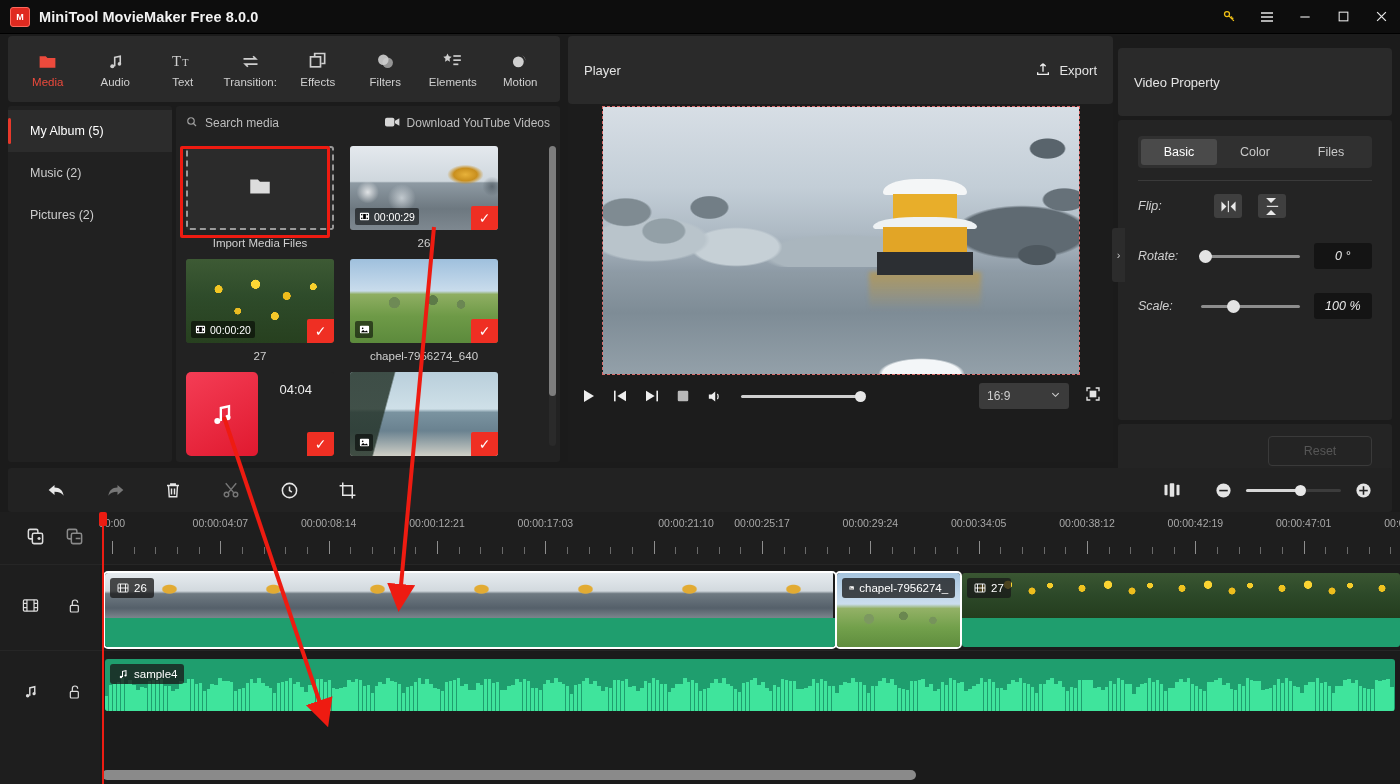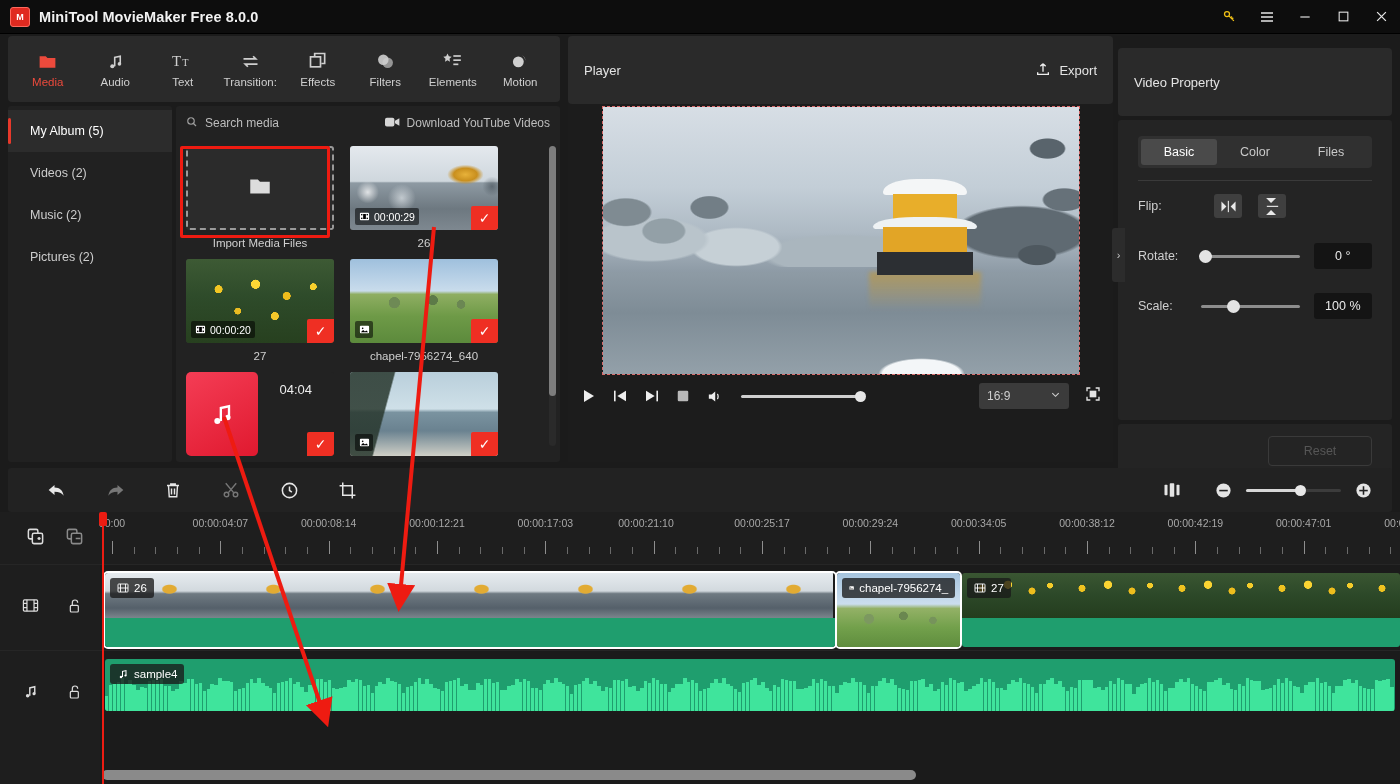--- a/index.html
+++ b/index.html
@@ -271,21 +271,21 @@
   }
   .seg {
     height: 32px; background: #303030; border-radius: 4px; display: flex; padding: 3px;
   }
   .seg div {
     flex: 1; display: flex; align-items: center; justify-content: center;
     font-size: 12.5px; color: #c9c9c9; border-radius: 3px;
   }
   .seg div.on { background: #4a4a4a; color: #fff; }
   .sep { height: 1px; background: #3a3a3a; margin: 12px 0 0; }
-  .prow { display: flex; align-items: center; height: 50px; }
+  .prow { display: flex; align-items: center; height: 50px; font-style: italic; }
   .plabel { width: 76px; font-size: 12.5px; color: #cfcfcf; }
   .flipbtn {
     width: 28px; height: 24px; background: #3f3f3f; border-radius: 3px;
     display: flex; align-items: center; justify-content: center; margin-right: 16px;
   }
   .pslide { width: 118px; height: 3px; background: #8d8d8d; border-radius: 2px; position: relative; }
   .pslide .knob { position: absolute; top: -5px; width: 13px; height: 13px; border-radius: 50%; background: #e3e3e3; }
   .pval {
     margin-left: 14px; width: 70px; height: 26px; background: #141414; border-radius: 3px;
     display: flex; align-items: center; justify-content: center; font-size: 12.5px; color: #eaeaea;
@@ -492,23 +492,20 @@
           <path d="M14.5 5.2c2.6 1.1 4.2 3.6 4 6.4-.4-2.6-2-4.9-4-6.4z" opacity=".8"></path>
         </svg>
     </span>
     <span>Motion</span>
   </div>
 </div>
 
 <div class="albumbar">
   <div class="album-item active">
     <span>My Album (5)</span>
-  </div>
-  <div class="album-item">
-    <span>Videos (2)</span>
   </div>
   <div class="album-item">
     <span>Music (2)</span>
   </div>
   <div class="album-item">
     <span>Pictures (2)</span>
   </div>
 </div>
 
 <div class="mediapanel">
@@ -882,21 +879,21 @@
     </div>
   </div>
 
   <div class="ruler">
     <div class="ruler-labels" id="ruler-labels">
         <div class="rl" style="left: 12px;">00:00</div>
         <div class="rl" style="left: 120.333px;">00:00:04:07</div>
         <div class="rl" style="left: 228.667px;">00:00:08:14</div>
         <div class="rl" style="left: 337px;">00:00:12:21</div>
         <div class="rl" style="left: 445.333px;">00:00:17:03</div>
-        <div class="rl" style="left: 546px;">00:00:21:10</div>
+        <div class="rl" style="left: 586px;">00:00:21:10</div>
         <div class="rl" style="left: 662px;">00:00:25:17</div>
         <div class="rl" style="left: 770.333px;">00:00:29:24</div>
         <div class="rl" style="left: 878.667px;">00:00:34:05</div>
         <div class="rl" style="left: 987px;">00:00:38:12</div>
         <div class="rl" style="left: 1095.33px;">00:00:42:19</div>
         <div class="rl" style="left: 1203.67px;">00:00:47:01</div>
         <div class="rl" style="left: 1312px;">00:00:51:08</div>
       </div>
     <div class="ticks" id="ruler-ticks">
         <div class="tick major" style="left: 12px;"></div>

